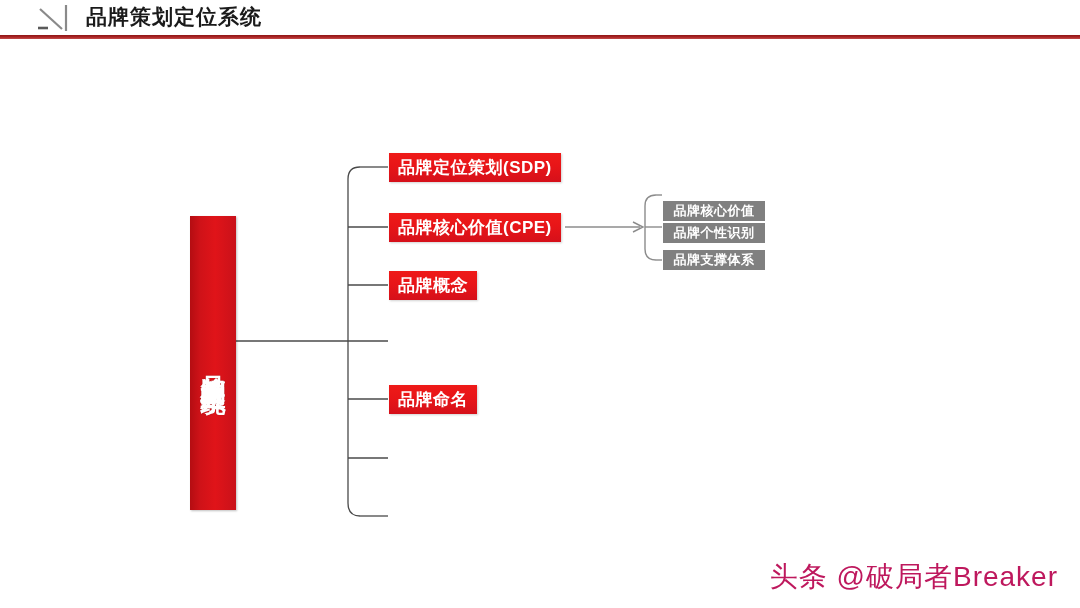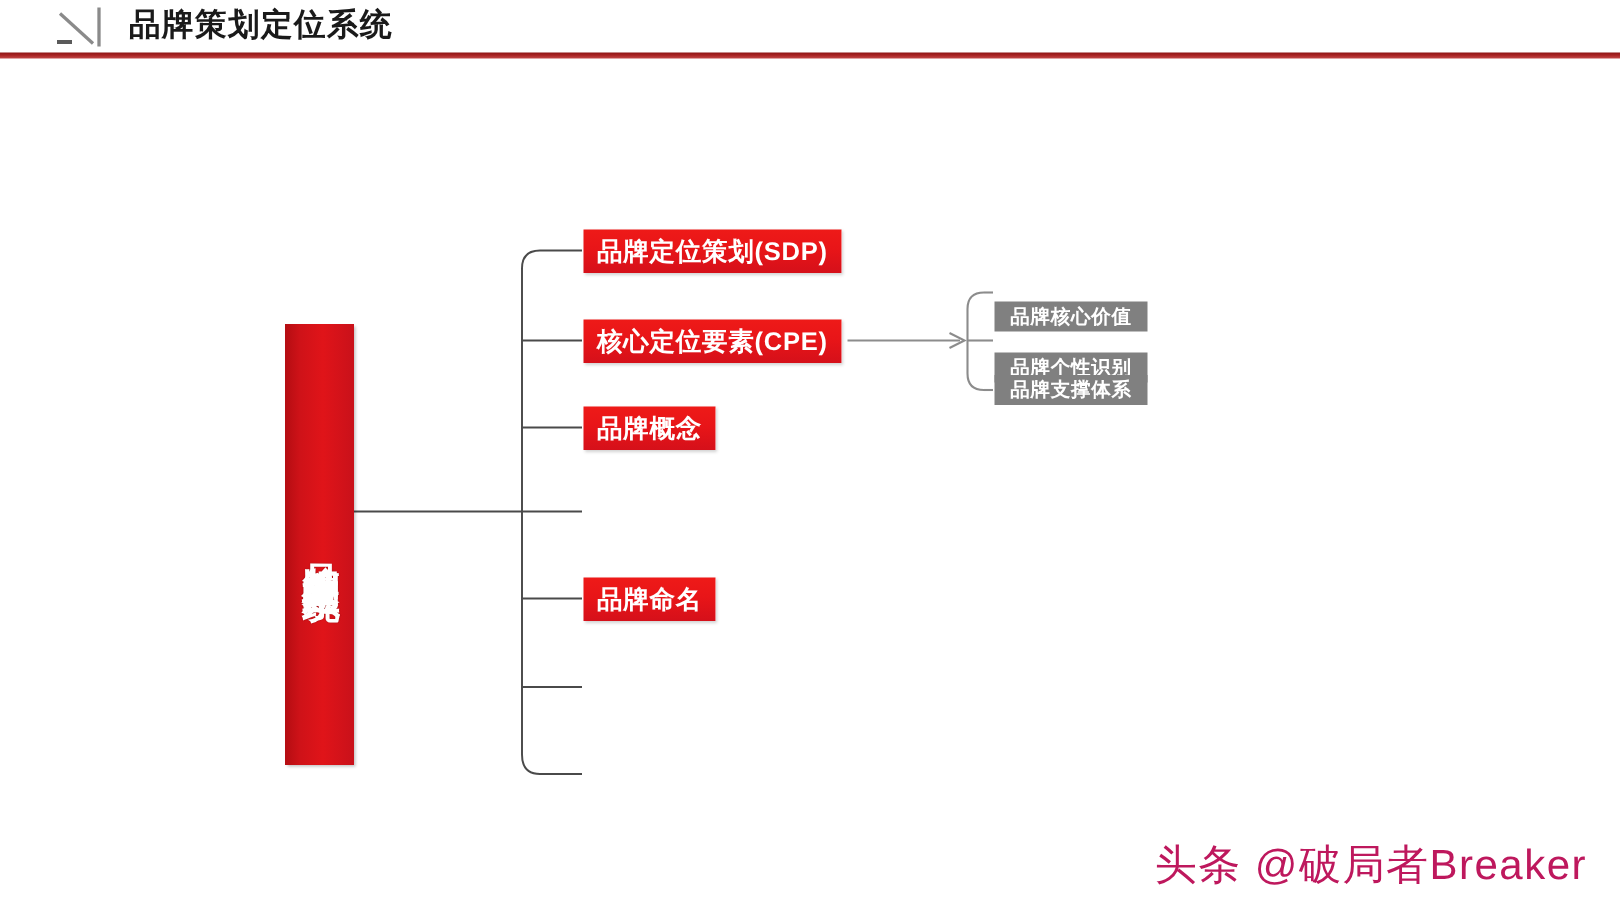--- a/index.html
+++ b/index.html
@@ -179,39 +179,39 @@
 
   <div id="root-node">
     <span class="vtext">品牌策划定位系统</span>
   </div>
 
   <div class="node-red" style="left:389px; top:114px;">
     <span>品牌定位策划(SDP)</span>
   </div>
 
   <div class="node-red" style="left:389px; top:174px;">
-    <span>核心定位要素(CPE)</span>
+    <span>品牌核心价值(CPE)</span>
   </div>
 
   <div class="node-red" style="left:389px; top:232px;">
     <span>品牌概念</span>
   </div>
 
 
   <div class="node-red" style="left:389px; top:346px;">
     <span>品牌命名</span>
   </div>
 
 
 
   <div class="node-gray" style="left:663px; top:146px;margin-top:16px;">
     <span>品牌核心价值</span>
   </div>
 
-  <div class="node-gray" style="left:663px; top:196px;">
+  <div class="node-gray" style="left:663px; top:184px;">
     <span>品牌个性识别</span>
   </div>
 
   <div class="node-gray" style="left:663px; top:211px;">
     <span>品牌支撑体系</span>
   </div>
 
 </div>
 
 <div id="watermark">头条 @破局者Breaker</div>

